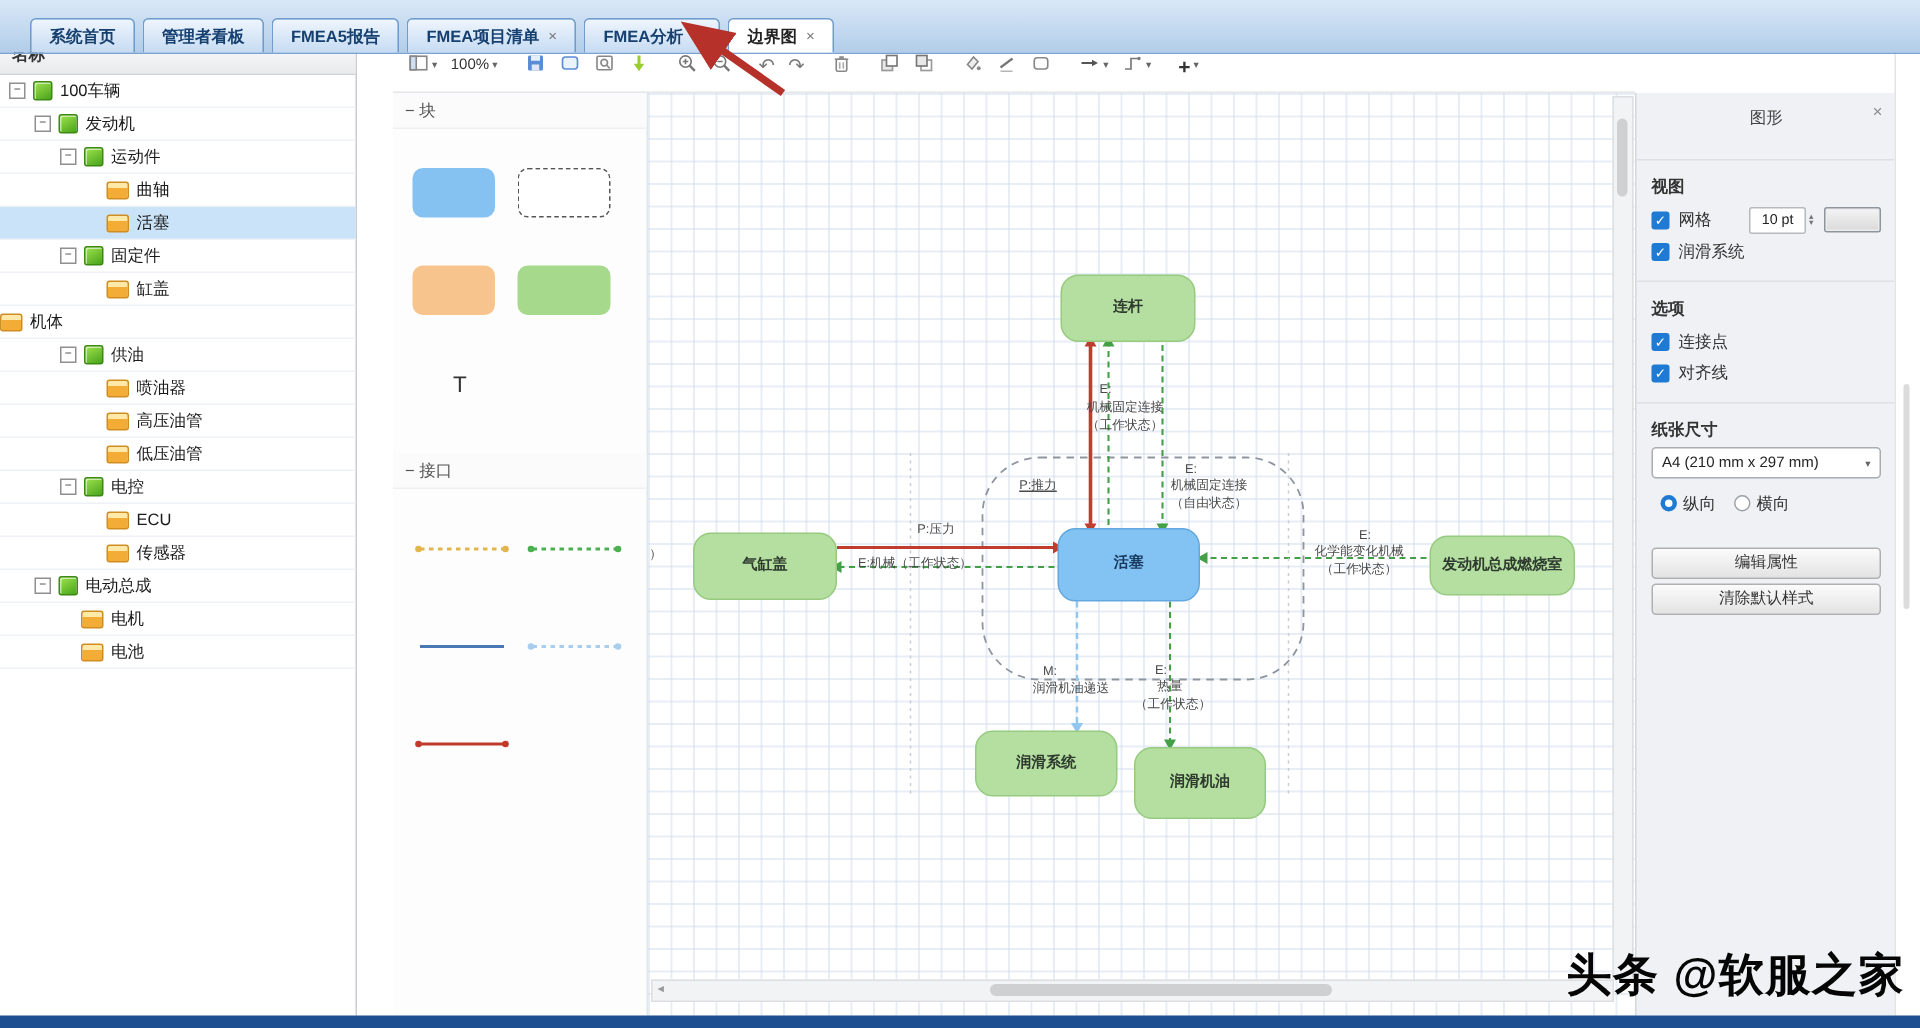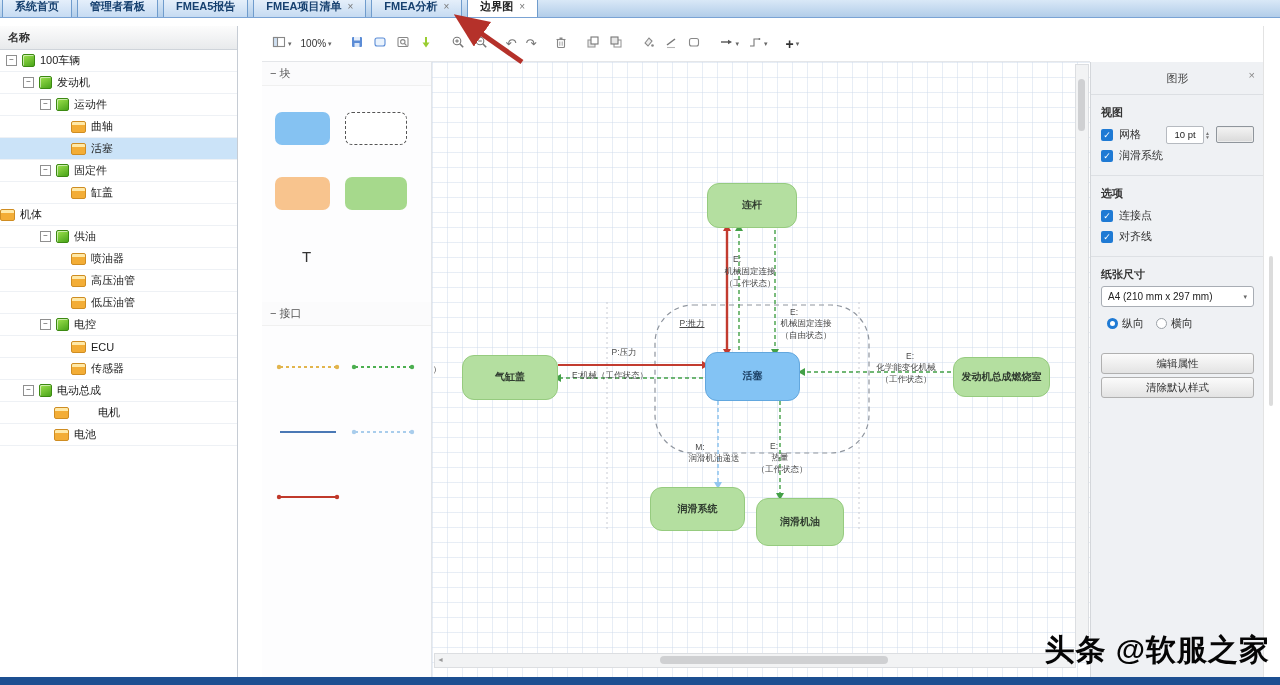--- a/index.html
+++ b/index.html
@@ -1,21 +1,21 @@
 <!DOCTYPE html>
 <html><head>
 <meta charset="utf-8">
 <style>
   html,body{margin:0;padding:0}
   body{width:1280px;height:685px;position:relative;overflow:hidden;background:#fff;
        font-family:"Liberation Sans","DejaVu Sans",sans-serif;}
   
-  .tabbar{position:absolute;left:0;top:0;width:100%;height:18px;box-sizing:border-box;
+  .tabbar{position:absolute;left:0;top:0;width:100%;height:36px;box-sizing:border-box;
           background:linear-gradient(#d9e8f7,#b2cde9);border-bottom:1px solid #7aa3d4;
-          display:flex;align-items:flex-end;padding-left:2px;z-index:5}
+          display:flex;align-items:flex-end;padding-left:20px;z-index:5}
   .tab{height:22px;display:flex;align-items:center;padding:0 12px;margin-right:5px;
        border:1px solid #6f9ccd;border-bottom:none;border-radius:4px 4px 0 0;
        background:linear-gradient(#eef5fd,#c6dbf2);font-size:11px;font-weight:bold;color:#16406f;cursor:default;white-space:nowrap}
   .tab.active{background:#fff;color:#222}
   .tab .x{margin-left:6px;color:#777;font-weight:normal;font-size:10px}
   
   .tree-panel{position:absolute;left:0;top:26px;width:238px;bottom:8px;background:#fff;
               border-right:1px solid #c6ccd4;box-sizing:border-box}
   .tree-header{height:23px;line-height:23px;padding-left:8px;background:linear-gradient(#fcfcfc,#e8eaec);
                border-bottom:1px solid #cfd4da;font-size:11px;font-weight:bold;color:#333}
@@ -56,21 +56,21 @@
   svg.edges{position:absolute;left:0;top:0;z-index:1}
   .hscroll{position:absolute;left:2px;right:14px;bottom:9px;height:13px;background:#f2f3f4;
            border:1px solid #dcdee1;z-index:4}
   .hthumb{position:absolute;left:225px;width:228px;top:2px;height:8px;background:#cfd0d2;border-radius:4px}
   .sarrow{position:absolute;top:2px;font-size:7px;color:#9a9a9a}
   .vscroll{position:absolute;right:1px;top:2px;width:12px;bottom:24px;background:#f2f3f4;border:1px solid #dcdee1;z-index:4}
   .vthumb{position:absolute;top:14px;left:2px;width:7px;height:52px;background:#cfd0d2;border-radius:4px}
   
   .format-panel{position:absolute;left:1090px;top:62px;width:174px;bottom:8px;background:#eff1f4;
                 border-left:1px solid #d4d7db;box-sizing:border-box;font-size:11px;color:#333}
-  .fp-title{position:relative;text-align:center;padding:9px 0 8px;border-bottom:1px solid #dcdfe3;color:#444}
+  .fp-title{position:relative;text-align:center;padding:9px 0 20px;border-bottom:1px solid #dcdfe3;color:#444}
   .fp-close{position:absolute;right:9px;top:7px;color:#888;font-size:11px}
   .fp-sec{font-weight:bold;margin:10px 0 4px 10px;color:#333}
   .fp-row{display:flex;align-items:center;height:21px;padding:0 10px}
   .cb{width:12px;height:12px;border-radius:2px;flex:none;margin-right:6px;box-sizing:border-box}
   .cb.on{background:#1f7ad4;color:#fff;font-size:9px;line-height:12px;text-align:center}
   .cb.off{background:#fff;border:1px solid #9aa0a6}
   .fp-spacer{flex:1}
   .fp-input{width:36px;height:16px;border:1px solid #b6bac0;background:#fff;font-size:9.5px;text-align:center;
             line-height:16px;border-radius:2px;color:#222}
   .stepper{display:flex;flex-direction:column;margin-left:1px}
@@ -190,21 +190,21 @@
       </div>
       <div class="tree-row" style="padding-left: 71px;">
         <span class="pbox"></span>
         <span>传感器</span>
       </div>
       <div class="tree-row" style="padding-left: 23px;">
         <span class="toggle">−</span>
         <span class="cube"></span>
         <span>电动总成</span>
       </div>
-      <div class="tree-row" style="padding-left: 54px; gap: 24px;">
+      <div class="tree-row" style="padding-left: 54px;">
         <span class="pbox"></span>
         <span>电机</span>
       </div>
       <div class="tree-row" style="padding-left: 54px;">
         <span class="pbox"></span>
         <span>电池</span>
       </div>
     </div>
 </div>
 

